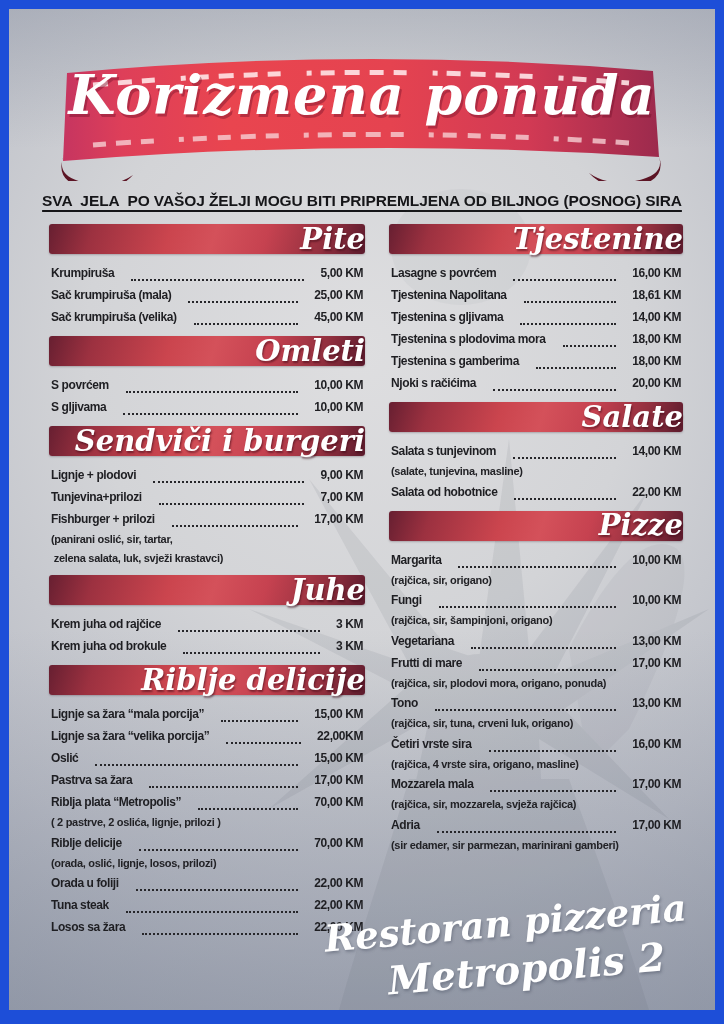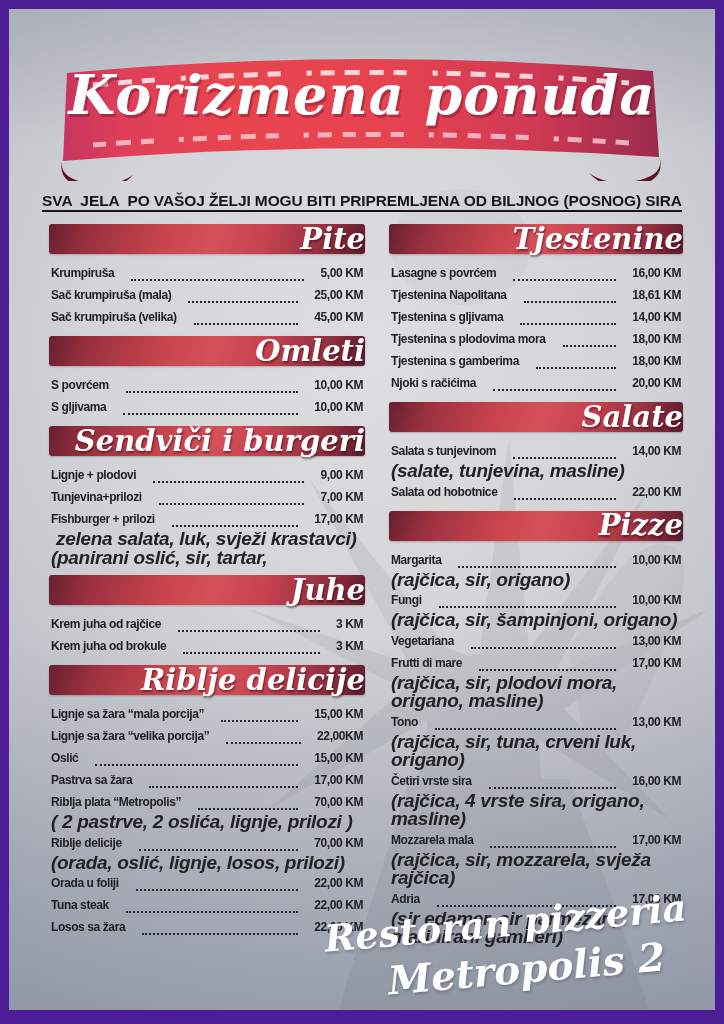--- a/index.html
+++ b/index.html
@@ -1,17 +1,17 @@
 <!DOCTYPE html>
 <html><head>
 <meta charset="utf-8">
 <style>
   html,body{margin:0;padding:0;}
   body{width:724px;height:1024px;background:#ffffff;font-family:"Liberation Sans",sans-serif;overflow:hidden;}
-  .frame{width:724px;height:1024px;box-sizing:border-box;padding:9px 9px 14px 9px;background:#4c1d95;}
+  .frame{width:724px;height:1024px;box-sizing:border-box;padding:9px 9px 14px 9px;background:#1d4ed8;}
   .page{position:relative;width:100%;height:100%;overflow:hidden;
         background:
           linear-gradient(180deg, rgba(124,132,150,.30) 0%, rgba(124,132,150,0) 14%, rgba(124,132,150,0) 62%, rgba(124,132,150,.42) 100%),
           radial-gradient(ellipse 115% 85% at 50% 34%, #dedee0 0%, #d3d4d7 34%, #b9bcc5 66%, #949baa 100%);}
   .watermark{position:absolute;inset:0;pointer-events:none;}
 
   
   .banner{position:relative;width:622px;height:140px;margin:32px auto 0;}
   .banner svg{position:absolute;inset:0;}
   .banner-title{position:absolute;left:0;right:0;top:22px;text-align:center;
@@ -32,21 +32,21 @@
     background:linear-gradient(108deg,#671f31 0%,#9c3140 14%,#cb454e 38%,#d4515a 52%,#c64250 68%,#93303f 86%,#5c1b2d 100%);
     box-shadow:0 1px 2px rgba(40,20,30,.25);}
   .bar-title{font-family:"DejaVu Serif",serif;font-style:italic;font-weight:700;font-size:29px;
     color:#ffffff;text-shadow:1px 2px 2px rgba(60,10,22,.55);line-height:1;}
   .items{padding:8px 2px 0 2px;}
   .row{display:flex;align-items:flex-start;font-size:12px;font-weight:700;color:#1e1e22;
     letter-spacing:-.4px;line-height:22px;white-space:nowrap;gap:12px;}
   .nm{flex:0 0 auto;}
   .dots{flex:1 1 auto;min-width:10px;border-bottom:2.6px dotted #26262a;margin:0 4px 3px 5px;align-self:flex-end;}
   .pr{flex:0 0 auto;}
-  .note{font-size:19px;font-weight:700;color:#222226;letter-spacing:-.3px;line-height:18.5px;white-space:pre-wrap;font-style:italic;}
+  .note{font-size:11px;font-weight:700;color:#222226;letter-spacing:-.3px;line-height:18.5px;white-space:pre-wrap;}
 
   
   .footer{position:absolute;right:26px;bottom:16px;transform:rotate(-5deg);transform-origin:center;
     font-family:"DejaVu Serif",serif;font-style:italic;font-weight:700;color:#ffffff;text-align:center;
     text-shadow:1px 2px 3px rgba(70,78,96,.45);}
   .footer .f1{font-size:37px;line-height:46px;}
   .footer .f2{font-size:39px;line-height:48px;padding-left:34px;}
 </style>
 </head>
 <body>
@@ -144,22 +144,22 @@
               <div class="row">
                 <span class="nm">Tunjevina+prilozi</span>
                 <span class="dots"></span>
                 <span class="pr">7,00 KM</span>
               </div>
               <div class="row">
                 <span class="nm">Fishburger + prilozi</span>
                 <span class="dots"></span>
                 <span class="pr">17,00 KM</span>
               </div>
+              <div class="note">(panirani oslić, sir, tartar,</div>
               <div class="note"> zelena salata, luk, svježi krastavci)</div>
-              <div class="note">(panirani oslić, sir, tartar,</div>
             </div>
           </section>
           <section class="section">
             <div class="bar">
               <span class="bar-title">Juhe</span>
             </div>
             <div class="items">
               <div class="row">
                 <span class="nm">Krem juha od rajčice</span>
                 <span class="dots"></span>
@@ -303,21 +303,21 @@
               <div class="row">
                 <span class="nm">Vegetariana</span>
                 <span class="dots"></span>
                 <span class="pr">13,00 KM</span>
               </div>
               <div class="row">
                 <span class="nm">Frutti di mare</span>
                 <span class="dots"></span>
                 <span class="pr">17,00 KM</span>
               </div>
-              <div class="note">(rajčica, sir, plodovi mora, origano, masline)</div>
+              <div class="note">(rajčica, sir, plodovi mora, origano, ponuda)</div>
               <div class="row">
                 <span class="nm">Tono</span>
                 <span class="dots"></span>
                 <span class="pr">13,00 KM</span>
               </div>
               <div class="note">(rajčica, sir, tuna, crveni luk, origano)</div>
               <div class="row">
                 <span class="nm">Četiri vrste sira</span>
                 <span class="dots"></span>
                 <span class="pr">16,00 KM</span>

